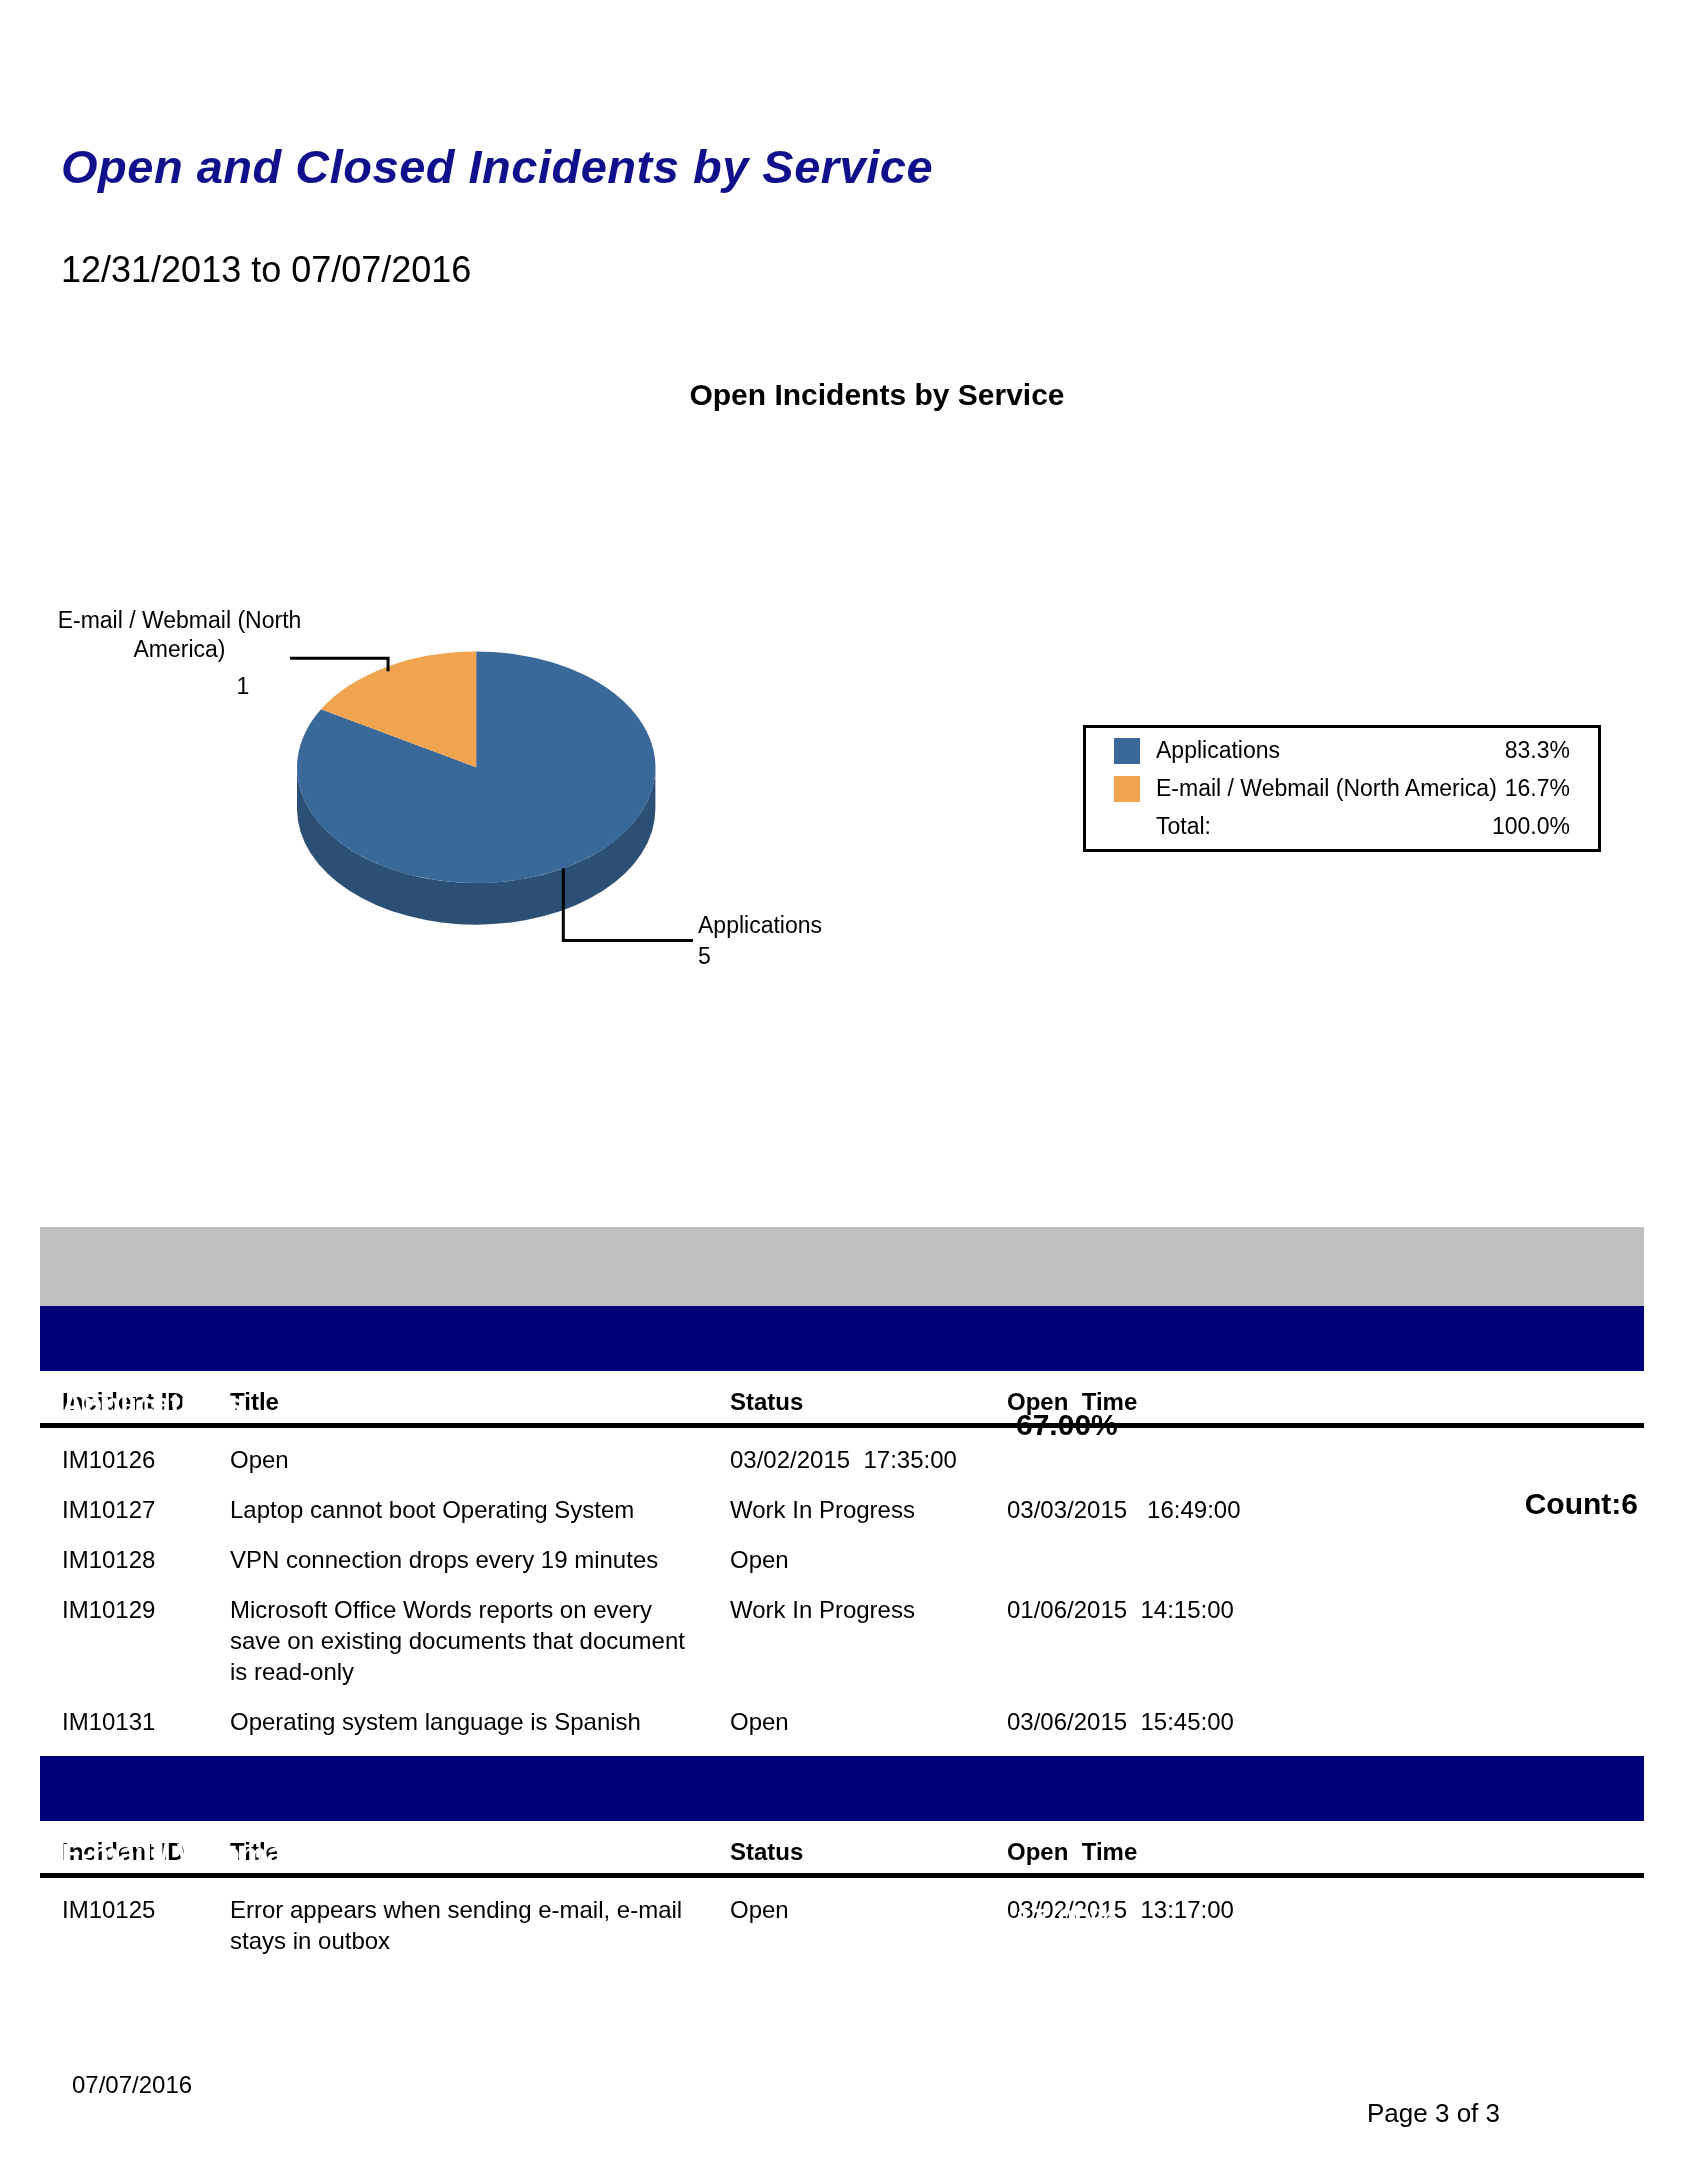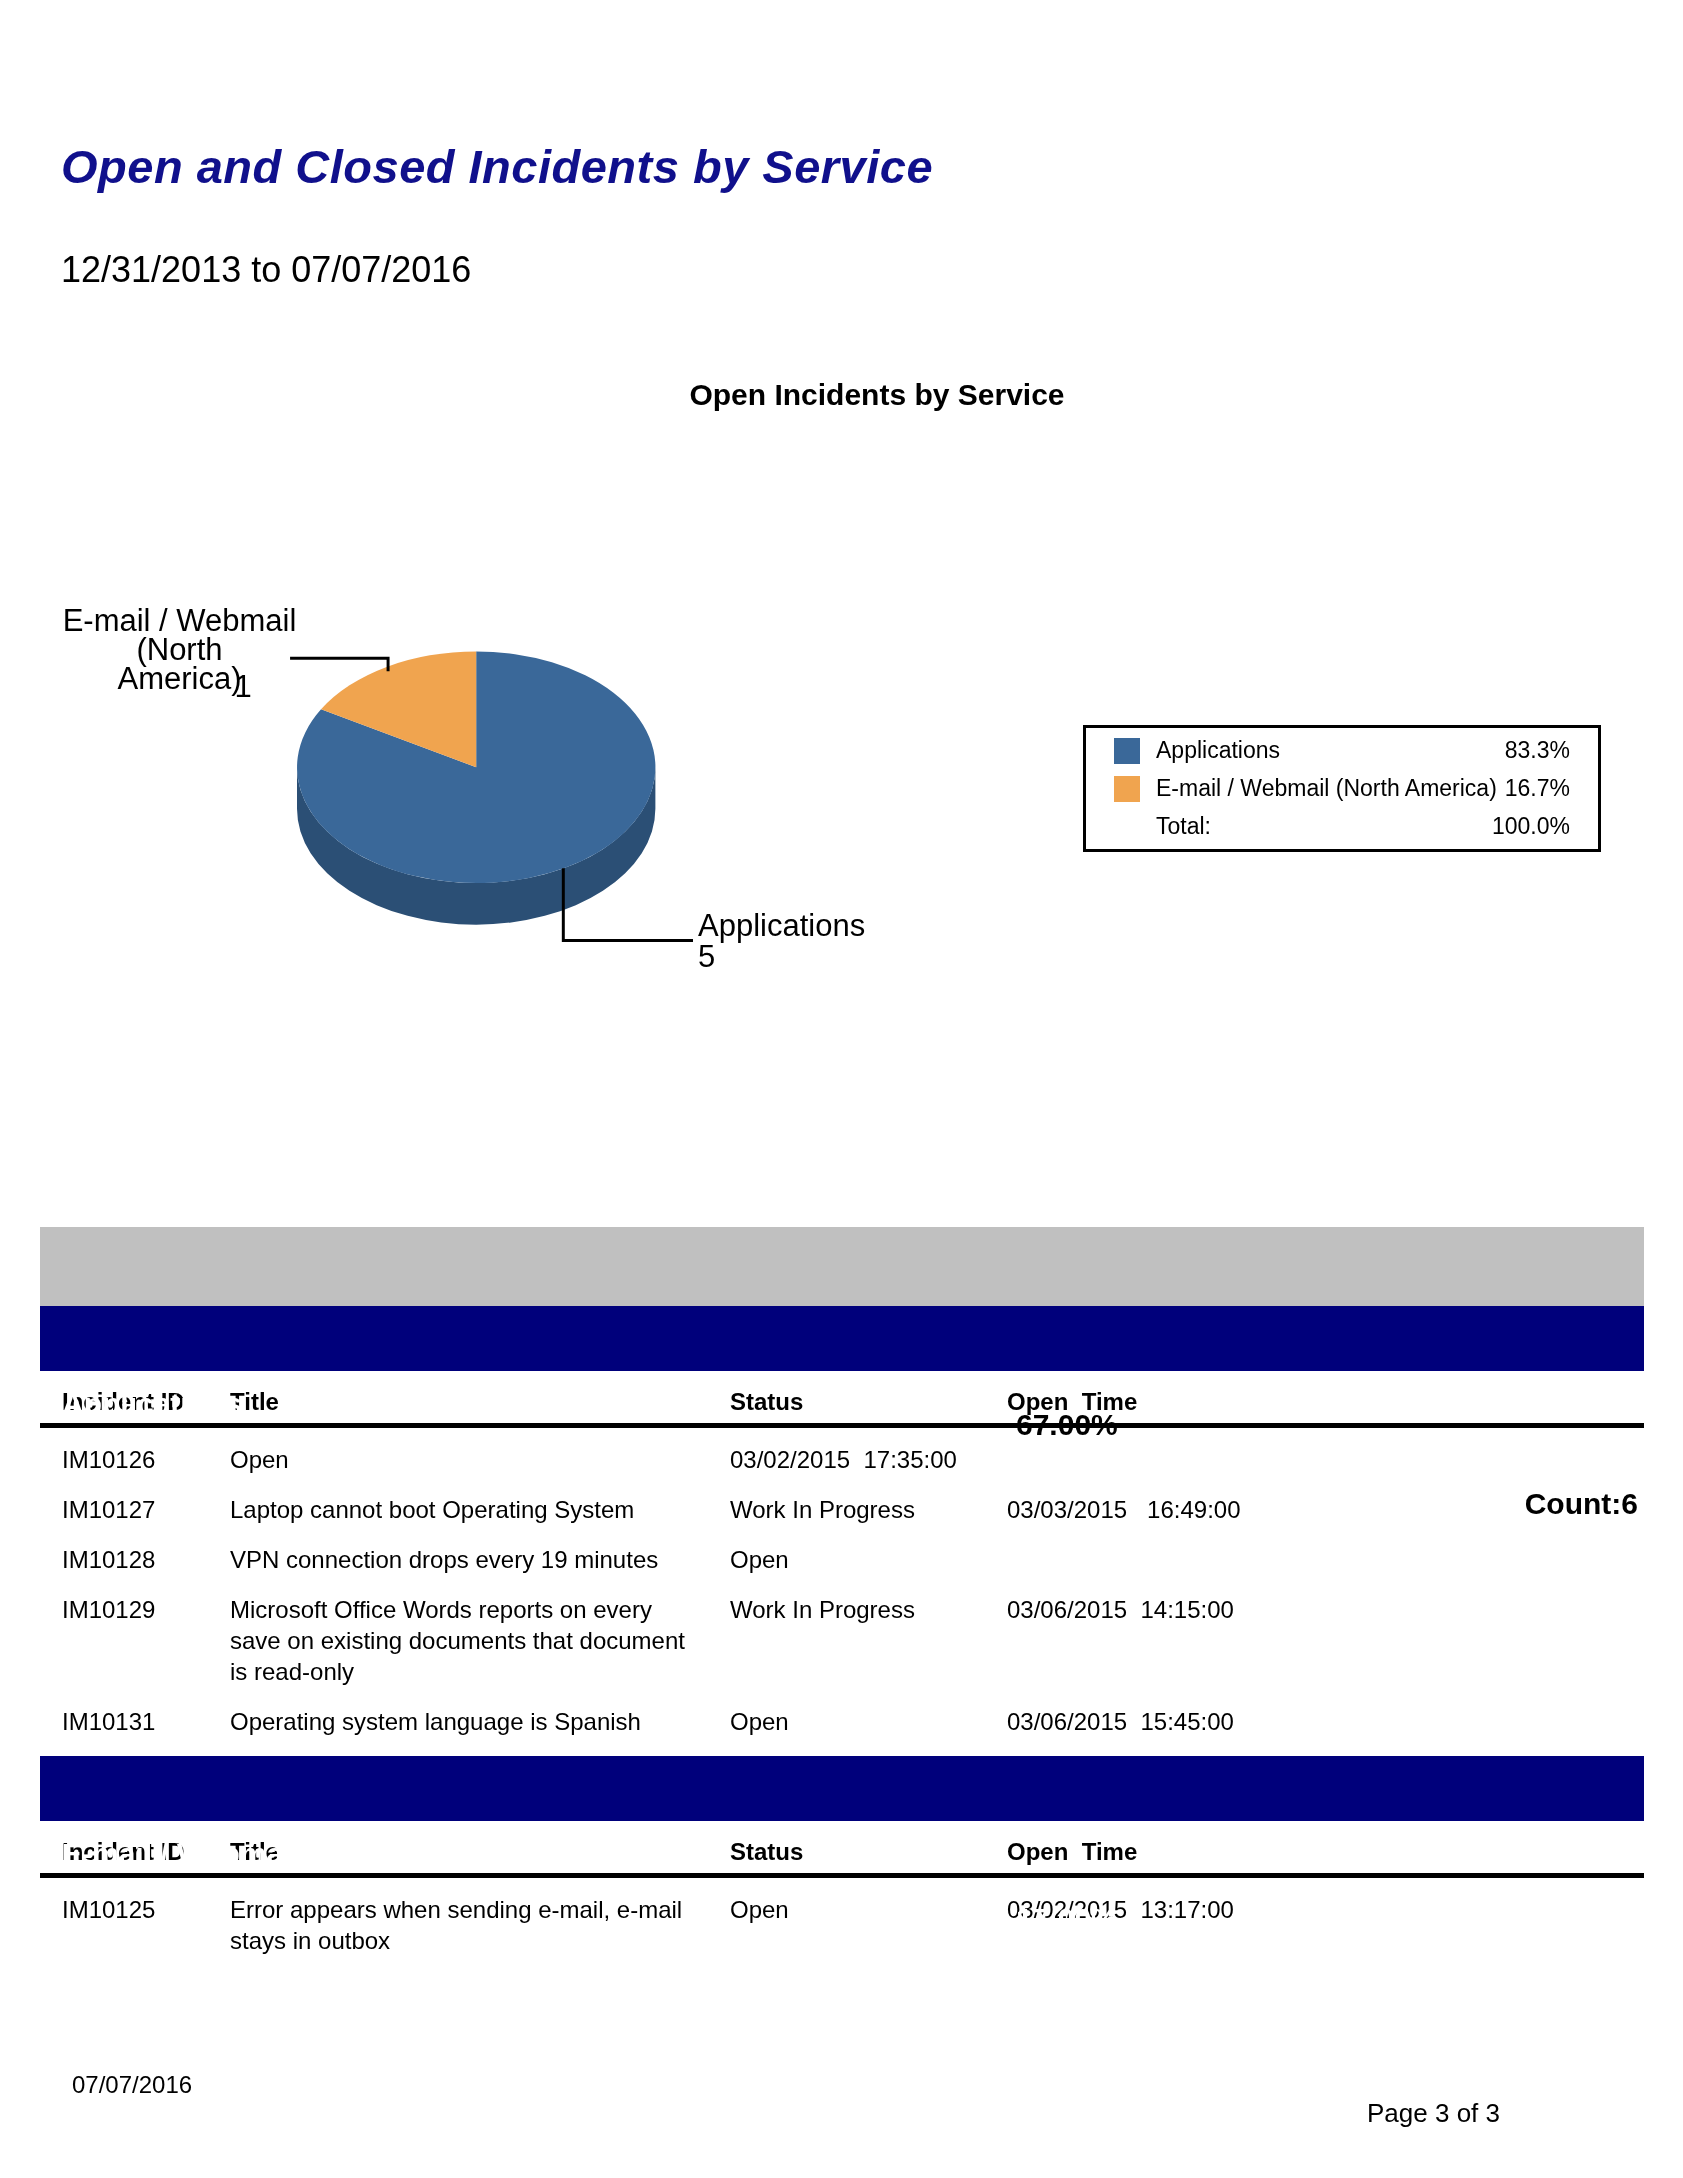--- a/index.html
+++ b/index.html
@@ -15,21 +15,21 @@
     left:61px; top:105px; font-size:47px; font-weight:bold; font-style:italic;
     letter-spacing:0.5px; color:#10108C;
   }
   .date-range { left:61px; top:249px; font-size:36px; }
   .chart-title { left:71px; top:378px; width:1612px; text-align:center; font-size:30px; font-weight:bold; }
 
   
   .pie-svg { position:absolute; left:0; top:0; pointer-events:none; }
 
   
-  .callout-label { font-size:31px; line-height:29px; }
+  .callout-label { font-size:23px; line-height:29px; }
   .label-email  { left:51px;  top:606px; width:257px; text-align:center; }
   .label-email-value { left:226px; top:672px; width:34px; text-align:center; }
   .label-apps   { left:698px; top:911px; }
   .label-apps-value { left:698px; top:942px; }
 
   
   .legend-box {
     left:1083px; top:725px; width:518px; height:127px; border:3px solid #000;
     box-sizing:border-box; display:flex; flex-direction:column; justify-content:center;
     padding:0 28px; gap:5px;
@@ -147,21 +147,21 @@
   <div class="row">
     <span class="cell-id">IM10128</span>
     <span class="cell-title">VPN connection drops every 19 minutes</span>
     <span class="cell-status">Open</span>
   </div>
 
   <div class="row">
     <span class="cell-id">IM10129</span>
     <span class="cell-title">Microsoft Office Words reports on every save on existing documents that document is read-only</span>
     <span class="cell-status">Work In Progress</span>
-    <span class="cell-time">03/06/2015  14:15:00</span>
+    <span class="cell-time">01/06/2015  14:15:00</span>
   </div>
 
   <div class="row">
     <span class="cell-id">IM10131</span>
     <span class="cell-title">Operating system language is Spanish</span>
     <span class="cell-status">Open</span>
     <span class="cell-time">03/06/2015  15:45:00</span>
   </div>
 </div>
   </div>

